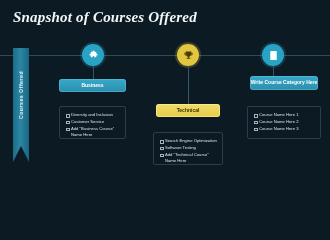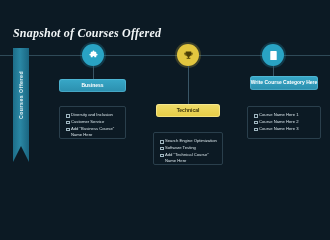--- a/index.html
+++ b/index.html
@@ -6,24 +6,24 @@
   html,body { width:330px; height:186px; }
   body {
     background:#0c1a24;
     font-family:"Liberation Sans", sans-serif;
     position:relative;
     overflow:hidden;
   }
   #slide { position:absolute; inset:0; }
 
   .title {
-    position:absolute; left:13px; top:26px;
+    position:absolute; left:13px; top:9px;
     font-family:"Liberation Serif", serif;
     font-style:italic; font-weight:bold;
-    font-size:12px; color:#f2f6f7;
+    font-size:15px; color:#f2f6f7;
     letter-spacing:.2px;
   }
 
   
   .spine {
     position:absolute; left:0; top:55px; width:330px; height:1px;
     background:#2f4a58;
   }
 
   

